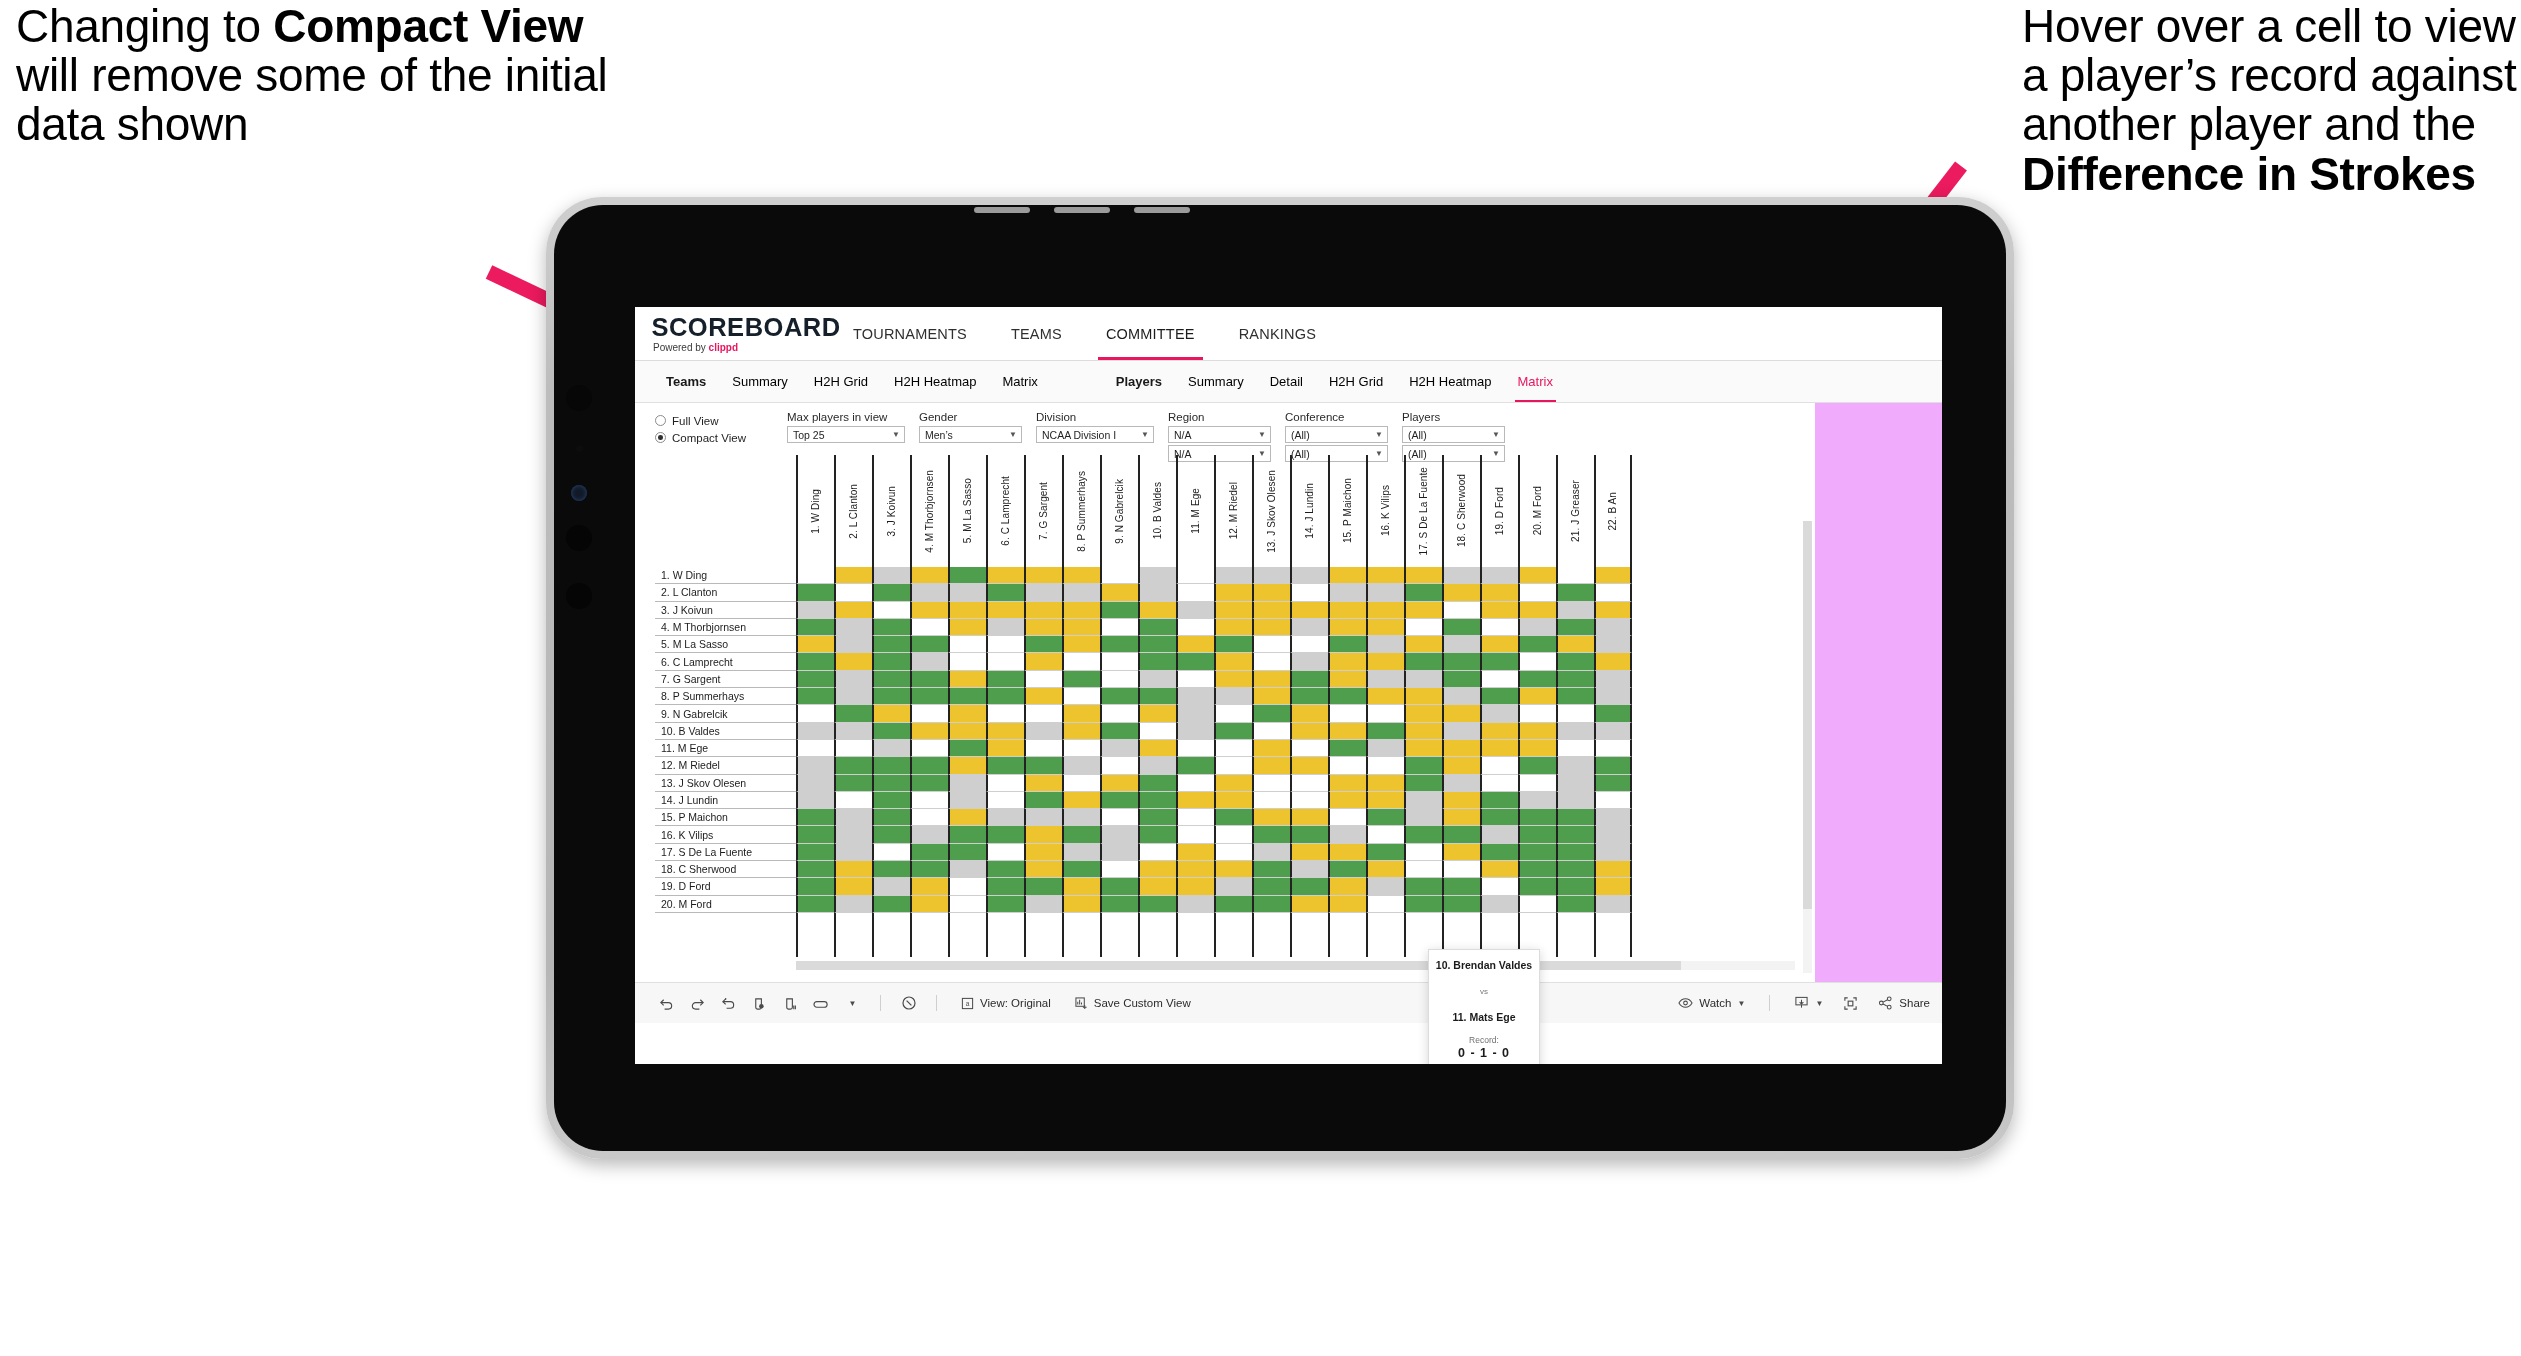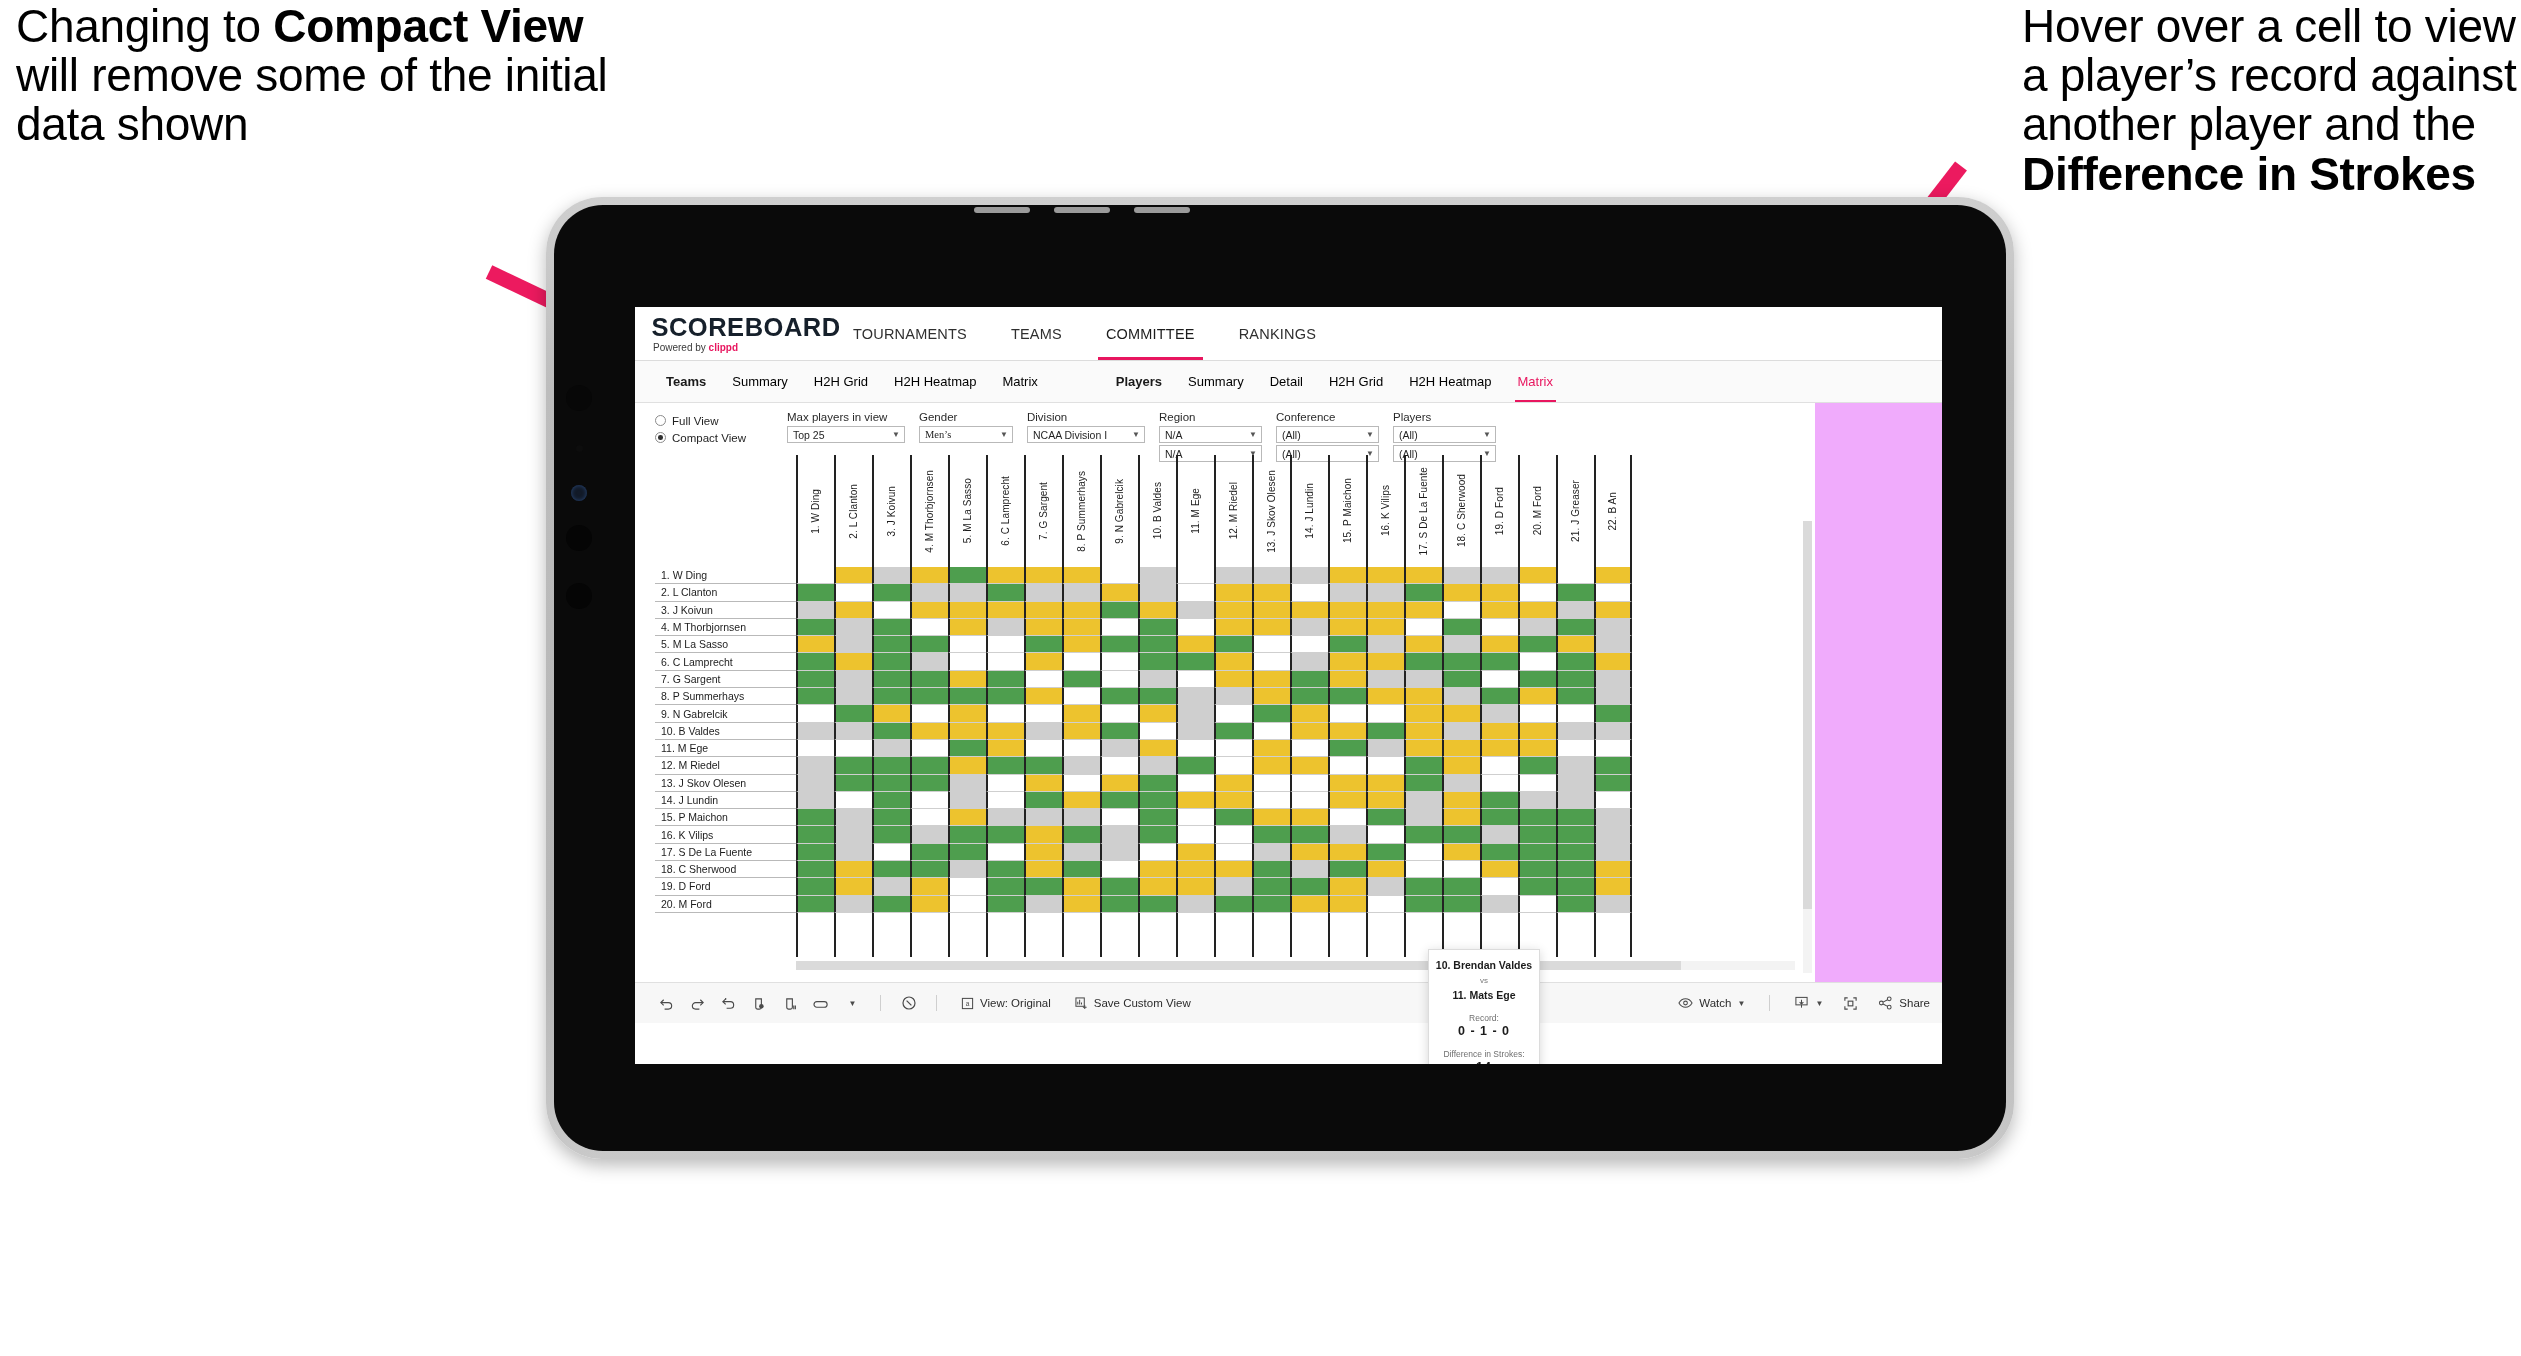--- a/index.html
+++ b/index.html
@@ -141,21 +141,21 @@
   .filter-group { margin-right: 14px; }
   .filter-group .f-label { font-size: 11.5px; color:#2a2a2a; margin-bottom: 3px; }
   .sel {
     height: 17px; border: 1px solid #b9b9b9; background:#fff;
     display:flex; align-items:center; justify-content:space-between;
     padding: 0 4px 0 5px; font-size: 10.5px; color:#1f1f1f;
     margin-bottom: 2px;
   }
   .sel .caret { font-size: 8px; color:#555; line-height:1; }
   .w-mp { width: 118px; }
-  .w-gen { width: 94px; font-family: Liberation Serif, serif; }
+  .w-gen { width: 103px; }
   .w-div { width: 118px; }
   .w-reg { width: 103px; }
   .w-conf { width: 103px; }
   .w-play { width: 103px; }
 
   
   #matrix-wrap {
     position:absolute; left: 20px; top: 52px;
     width: 1140px; height: 555px;
   }
@@ -223,21 +223,21 @@
 
   
   #tooltip {
     position:absolute; left: 773px; top: 494px;
     width: 112px; height: 126px;
     background:#fff; border: 1px solid #dcdcdc;
     box-shadow: 0 2px 10px rgba(0,0,0,0.16);
     text-align:center; padding-top: 9px; z-index: 30;
   }
   .tt-name { font-size: 10.5px; font-weight:700; color:#1b1b1b; line-height: 1.25; }
-  .tt-vs { font-size: 8px; color:#7a7a7a; margin: 4px 0; }
+  .tt-vs { font-size: 8px; color:#7a7a7a; margin: 15px 0; }
   .tt-sec-label { font-size: 8.5px; color:#6f6f6f; margin-top: 11px; }
   .tt-sec-value { font-size: 12.5px; font-weight:700; color:#1b1b1b; letter-spacing:1px; margin-top: 1px; }
 
   
   #bottom-bar {
     position:absolute; left:0; bottom:0; width: 100%; height: 41px;
     background:#f7f7f7; border-top: 1px solid #e0e0e0;
     display:flex; align-items:center; padding-left: 16px; gap: 0;
   }
   .bb-icon {

